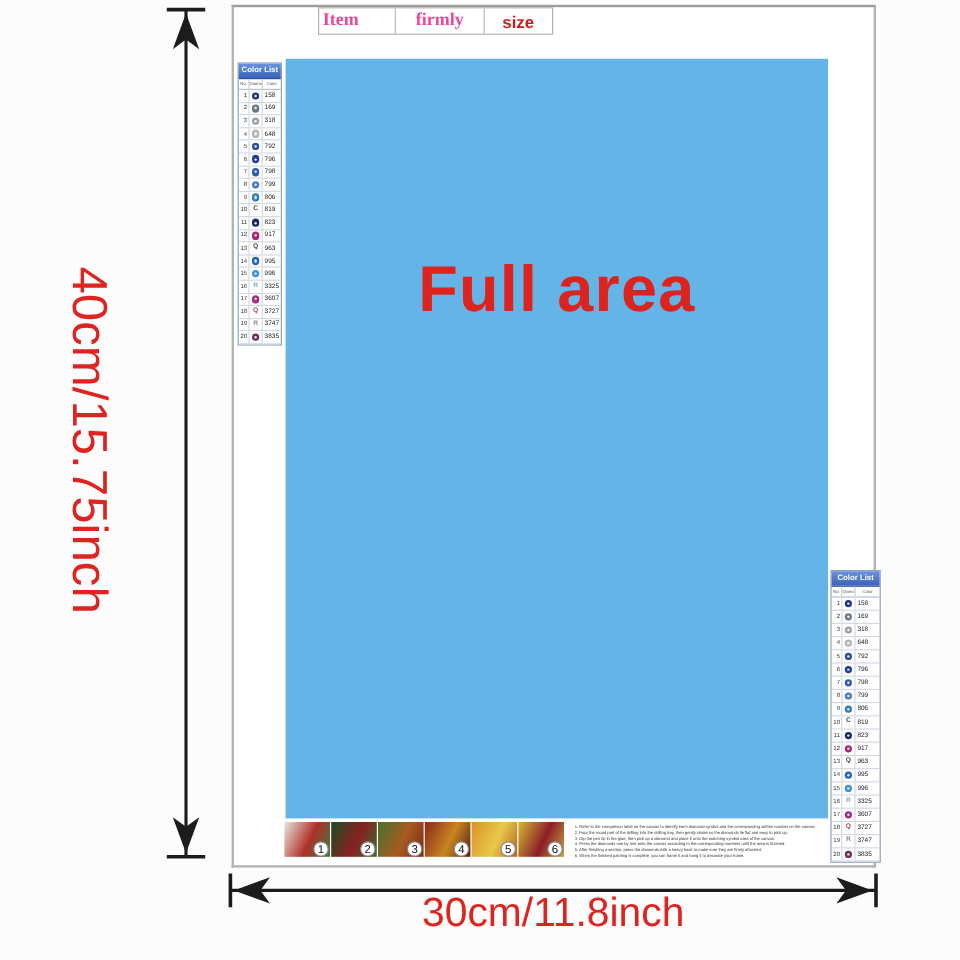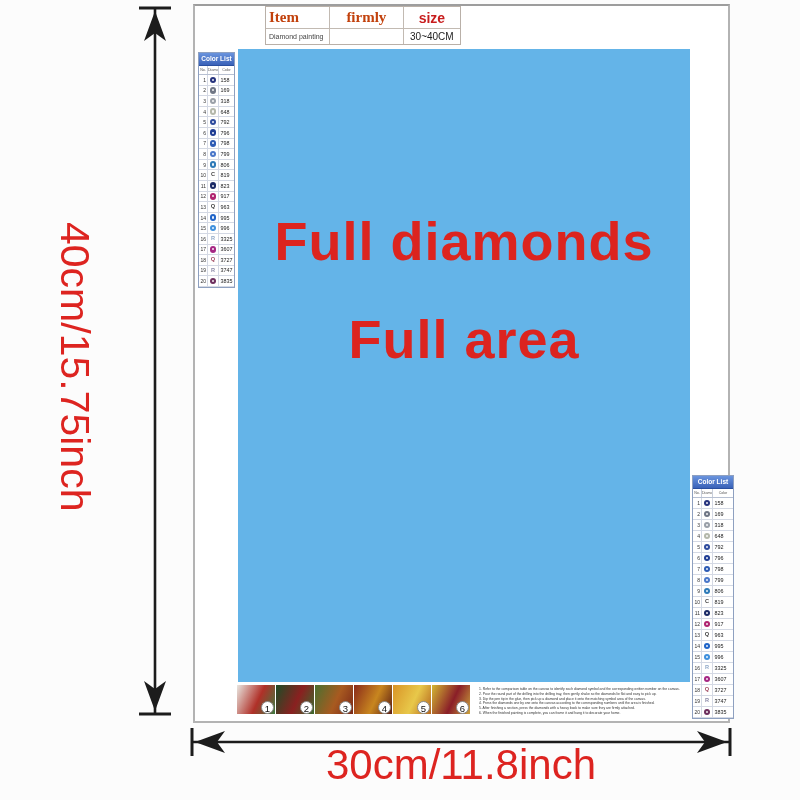--- a/index.html
+++ b/index.html
@@ -12,21 +12,21 @@
          border:2px solid #b3b3b3;border-top-color:#9d9d9d;box-sizing:border-box;}
 
   
   .item-table{left:70px;top:0px;width:196px;border:1px solid #b9b0a8;box-sizing:border-box;background:#fff;}
   .it-row{display:flex;}
   .it-row.hdr{height:21px;align-items:center;}
   .it-row.val{height:15px;align-items:center;border-top:1px solid #c2bab2;}
   .it-c1{width:33%;border-right:1px solid #c2bab2;height:100%;display:flex;align-items:center;padding-left:3px;box-sizing:border-box;}
   .it-c2{width:38%;border-right:1px solid #c2bab2;height:100%;display:flex;align-items:center;justify-content:center;box-sizing:border-box;}
   .it-c3{width:29%;height:100%;display:flex;align-items:center;justify-content:center;box-sizing:border-box;}
-  .h-item,.h-number{font-family:"Liberation Serif",serif;font-size:15px;font-weight:bold;color:#c2410c;}
+  .h-item,.h-number{font-family:"Liberation Serif",serif;font-size:15px;font-weight:bold;color:#ec4899;}
   .h-size{font-size:14px;font-weight:bold;color:#c81d1d;}
   .v-item{font-size:7px;color:#444;}
   .v-size{font-size:10px;color:#222;}
 
   
   .paste{left:43px;top:43px;width:452px;height:633px;display:flex;flex-direction:column;
          align-items:center;padding-top:165px;box-sizing:border-box;gap:44px;}
   .paste-line{font-size:54px;font-weight:bold;letter-spacing:1px;line-height:1;}
 
   
@@ -54,43 +54,37 @@
   .step{width:38px;height:29px;position:relative;}
   .step-no{position:absolute;right:1px;bottom:0px;width:13px;height:13px;border-radius:50%;
            background:#fff;border:0.5px solid #888;color:#111;font-size:9.5px;line-height:13px;
            text-align:center;box-sizing:border-box;}
   .instructions{left:284px;top:681px;width:228px;height:30px;overflow:hidden;}
   .instr-line{font-size:3.4px;line-height:4.8px;color:#333;white-space:nowrap;}
 
   
   .v-label{left:54px;top:222px;height:310px;writing-mode:vertical-rl;font-size:41px;line-height:1;
            display:flex;align-items:center;}
-  .h-label{left:187px;top:744px;width:548px;text-align:center;font-size:42px;line-height:1;}
+  .h-label{left:187px;top:744px;width:548px;text-align:center;font-size:34px;line-height:1;}
   svg{display:block;}
 </style>
 </head>
 <body>
 
 <div class="abs sheet">
 
   <div class="abs item-table">
     <div class="it-row hdr">
       <span class="it-c1 h-item">Item</span>
       <span class="it-c2 h-number">firmly</span>
       <span class="it-c3 h-size">size</span>
     </div>
-    <div class="it-row val">
-      <span class="it-c1 v-item">Diamond painting</span>
-      <span class="it-c2"></span>
-      <span class="it-c3 v-size">30~40CM</span>
-    </div>
   </div>
 
   <div class="abs paste" style="background: rgb(100, 180, 232); color: rgb(220, 36, 31);">
-    <span class="paste-line">Full diamonds</span>
     <span class="paste-line">Full area</span>
   </div>
 
   <div class="abs color-list left">
     <div class="cl-title">Color List</div>
     <div class="cl-cols">
       <span class="cc1">No.</span>
       <span class="cc2">Diamond</span>
       <span class="cc3">Color</span>
     </div>

